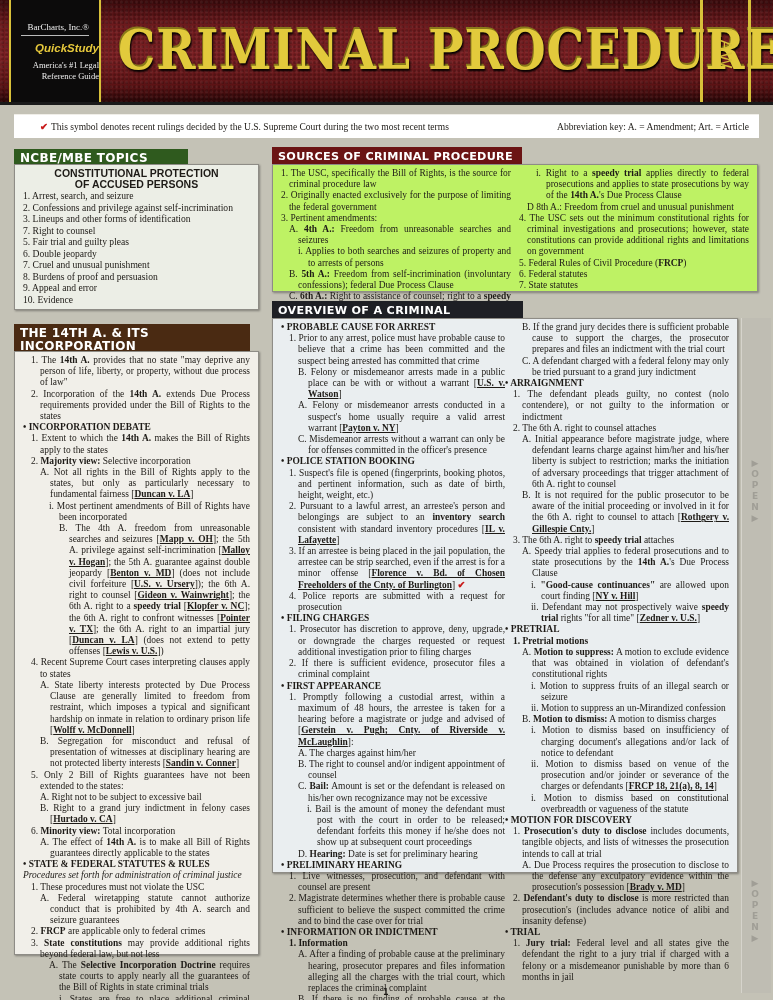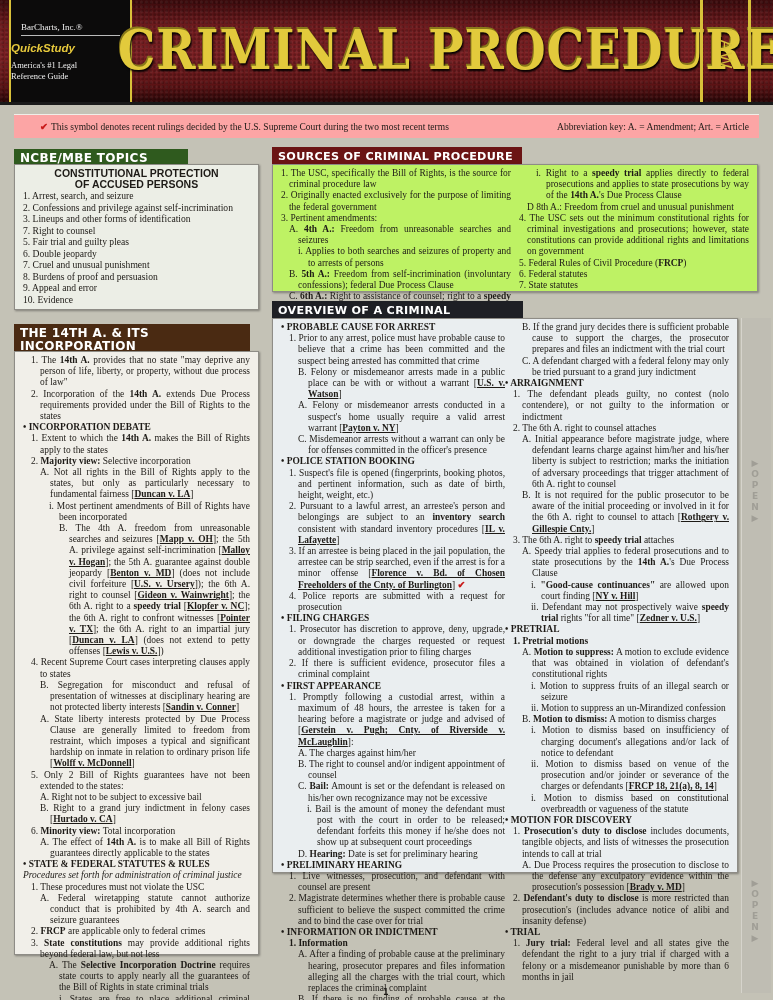--- a/index.html
+++ b/index.html
@@ -13,45 +13,45 @@
   
   .header {
     position: absolute; left: 0; top: 0; width: 773px; height: 105px;
     background:
       radial-gradient(circle at 30% 40%, rgba(255,255,255,0.05) 0 1px, transparent 2px) 0 0/5px 5px,
       radial-gradient(circle at 70% 70%, rgba(0,0,0,0.18) 0 1px, transparent 2px) 0 0/4px 4px,
       linear-gradient(180deg, #3a0a0c 0%, #6e1a1d 25%, #7a1f22 55%, #5a1214 85%, #2a0607 100%);
     border-bottom: 3px solid #1a1a1a;
   }
   .brand {
-    position: absolute; left: 9px; top: 0; width: 123px; height: 102px;
+    position: absolute; left: 9px; top: 0; width: 92px; height: 102px;
     background: #0c0b0b;
     border-left: 2px solid #d8c13a; border-right: 2px solid #d8c13a;
-    text-align: left; color: #eee;
+    text-align: right; color: #eee;
   }
   .brand .co { font-size: 9px; margin-top: 22px; padding-bottom: 3px; border-bottom: 1px solid #bbb; margin-left: 10px; margin-right: 10px; }
   .brand .qs { font-family: "Liberation Sans", sans-serif; font-style: italic; font-weight: bold; color: #e7c93c; font-size: 11.5px; margin-top: 6px; }
   .brand .tag { font-size: 8.5px; line-height: 11px; margin-top: 6px; }
   .title {
     position: absolute; left: 118px; top: 18px; width: 580px; height: 70px;
     font-family: "DejaVu Serif", serif; font-weight: bold;
     font-size: 47px; letter-spacing: 1px; color: #e2ca3c;
     text-shadow: 1px 2px 2px #000, -1px -1px 0 #8a7a1a;
     transform: scaleY(1.15); transform-origin: top left; white-space: nowrap;
   }
   .spine-band { position: absolute; top: 0; width: 3px; height: 102px; background: #d8c13a; }
   .spine-label {
     position: absolute; left: 715px; top: 28px;
     font-family: "Liberation Sans", sans-serif; color: #d8c13a; font-size: 17px;
     writing-mode: vertical-rl; letter-spacing: 2px;
   }
   
   .notice {
     position: absolute; left: 14px; top: 114px; width: 745px; height: 24px;
-    background: #fca5a5; border-top: 1px solid #f0eee8;
+    background: #ffffff; border-top: 1px solid #f0eee8;
     font-size: 9.5px; display: flex; align-items: center; padding: 0 10px 0 26px;
     justify-content: space-between;
   }
   .check { color: #c81a1a; font-weight: bold; margin-right: 3px; }
 
   
   .panel-head {
     position: absolute; font-family: "DejaVu Sans", sans-serif; font-weight: bold;
     color: #fff; font-size: 12px; padding: 3px 6px; letter-spacing: 0.3px; line-height: 13px;
   }
@@ -167,22 +167,22 @@
 <div class="panel-body f14-body" id="f14">
     <p class="l1">1. The <span class="b">14th A.</span> provides that no state "may deprive any person of life, liberty, or property, without due process of law"</p>
     <p class="l1">2. Incorporation of the <span class="b">14th A.</span> extends Due Process requirements provided under the Bill of Rights to the states</p>
     <p class="l0 h">• INCORPORATION DEBATE</p>
     <p class="l1">1. Extent to which the <span class="b">14th A.</span> makes the Bill of Rights apply to the states</p>
     <p class="l1">2. <span class="b">Majority view:</span> Selective incorporation</p>
     <p class="l2">A. Not all rights in the Bill of Rights apply to the states, but only as particularly necessary to fundamental fairness [<span class="case">Duncan v. LA</span>]</p>
     <p class="l3">i. Most pertinent amendments of Bill of Rights have been incorporated</p>
     <p class="l4">B. The 4th A. freedom from unreasonable searches and seizures [<span class="case">Mapp v. OH</span>]; the 5th A. privilege against self-incrimination [<span class="case">Malloy v. Hogan</span>]; the 5th A. guarantee against double jeopardy [<span class="case">Benton v. MD</span>] (does not include civil forfeiture [<span class="case">U.S. v. Ursery</span>]); the 6th A. right to counsel [<span class="case">Gideon v. Wainwright</span>]; the 6th A. right to a <span class="b">speedy trial</span> [<span class="case">Klopfer v. NC</span>]; the 6th A. right to confront witnesses [<span class="case">Pointer v. TX</span>]; the 6th A. right to an impartial jury [<span class="case">Duncan v. LA</span>] (does not extend to petty offenses [<span class="case">Lewis v. U.S.</span>])</p>
     <p class="l1">4. Recent Supreme Court cases interpreting clauses apply to states</p>
+    <p class="l2">A. State liberty interests protected by Due Process Clause are generally limited to freedom from restraint, which imposes a typical and significant hardship on inmate in relation to ordinary prison life [<span class="case">Wolff v. McDonnell</span>]</p>
     <p class="l2">B. Segregation for misconduct and refusal of presentation of witnesses at disciplinary hearing are not protected liberty interests [<span class="case">Sandin v. Conner</span>]</p>
-    <p class="l2">A. State liberty interests protected by Due Process Clause are generally limited to freedom from restraint, which imposes a typical and significant hardship on inmate in relation to ordinary prison life [<span class="case">Wolff v. McDonnell</span>]</p>
     <p class="l1">5. Only 2 Bill of Rights guarantees have not been extended to the states:</p>
     <p class="l2">A. Right not to be subject to excessive bail</p>
     <p class="l2">B. Right to a grand jury indictment in felony cases [<span class="case">Hurtado v. CA</span>]</p>
     <p class="l1">6. <span class="b">Minority view:</span> Total incorporation</p>
     <p class="l2">A. The effect of <span class="b">14th A.</span> is to make all Bill of Rights guarantees directly applicable to the states</p>
     <p class="l0 h">• STATE &amp; FEDERAL STATUTES &amp; RULES</p>
     <p class="l0 i">Procedures set forth for administration of criminal justice</p>
     <p class="l1">1. These procedures must not violate the USC</p>
     <p class="l2">A. Federal wiretapping statute cannot authorize conduct that is prohibited by 4th A. search and seizure guarantees</p>
     <p class="l1">2. <span class="b">FRCP</span> are applicable only to federal crimes</p>

